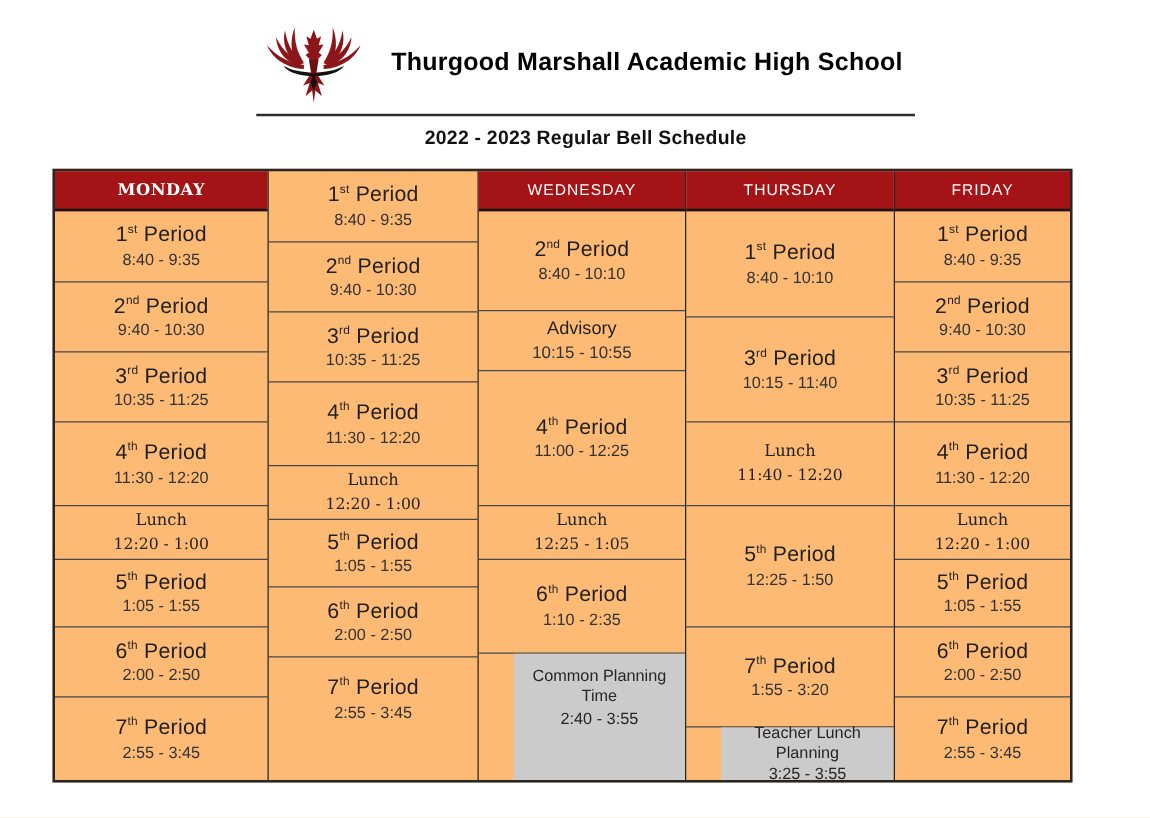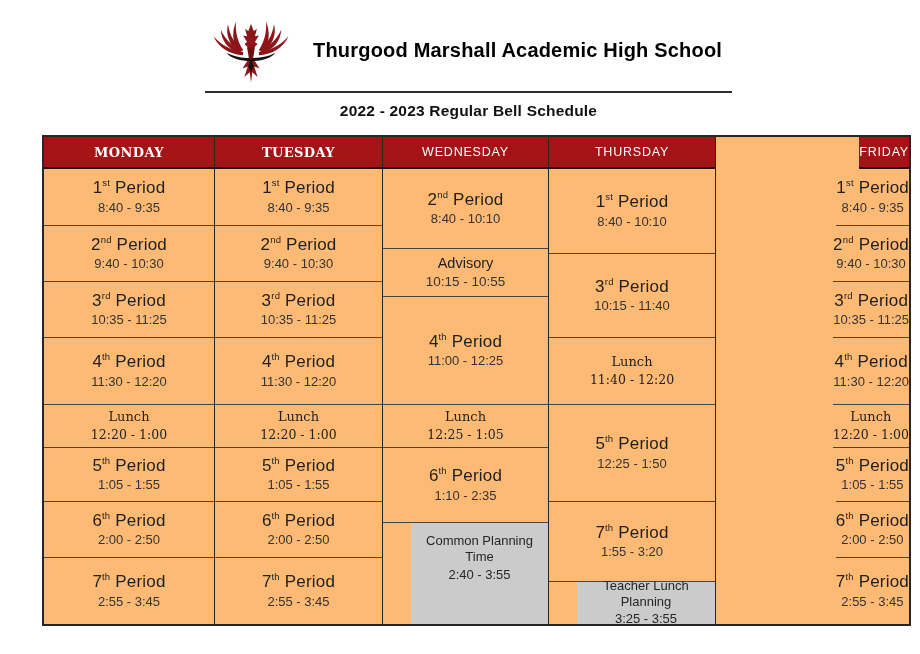--- a/index.html
+++ b/index.html
@@ -129,21 +129,20 @@
         <div class="cell period" style="height: 56px;">
           <div class="title">6<sup>th</sup>&nbsp;Period</div>
           <div class="time">2:00 - 2:50</div>
         </div>
         <div class="cell period" style="height: 66px;">
           <div class="title">7<sup>th</sup>&nbsp;Period</div>
           <div class="time">2:55 - 3:45</div>
         </div>
       </div>
       <div class="col" style="width: 168px;">
-        <div class="day serif">TUESDAY</div>
         <div class="cell period" style="height: 57px;">
           <div class="title">1<sup>st</sup>&nbsp;Period</div>
           <div class="time">8:40 - 9:35</div>
         </div>
         <div class="cell period" style="height: 56px;">
           <div class="title">2<sup>nd</sup>&nbsp;Period</div>
           <div class="time">9:40 - 10:30</div>
         </div>
         <div class="cell period" style="height: 56px;">
           <div class="title">3<sup>rd</sup>&nbsp;Period</div>
@@ -217,21 +216,21 @@
         </div>
         <div class="cell period" style="height: 80px;">
           <div class="title">7<sup>th</sup>&nbsp;Period</div>
           <div class="time">1:55 - 3:20</div>
         </div>
         <div class="cell planning" style="height: 42px;">
           <div class="title">Teacher Lunch Planning</div>
           <div class="time">3:25 - 3:55</div>
         </div>
       </div>
-      <div class="col" style="width: 194px; align-items: flex-end;">
+      <div class="col" style="width: 141px;">
         <div class="day sans">FRIDAY</div>
         <div class="cell period" style="height: 57px;">
           <div class="title">1<sup>st</sup>&nbsp;Period</div>
           <div class="time">8:40 - 9:35</div>
         </div>
         <div class="cell period" style="height: 56px;">
           <div class="title">2<sup>nd</sup>&nbsp;Period</div>
           <div class="time">9:40 - 10:30</div>
         </div>
         <div class="cell period" style="height: 56px;">

